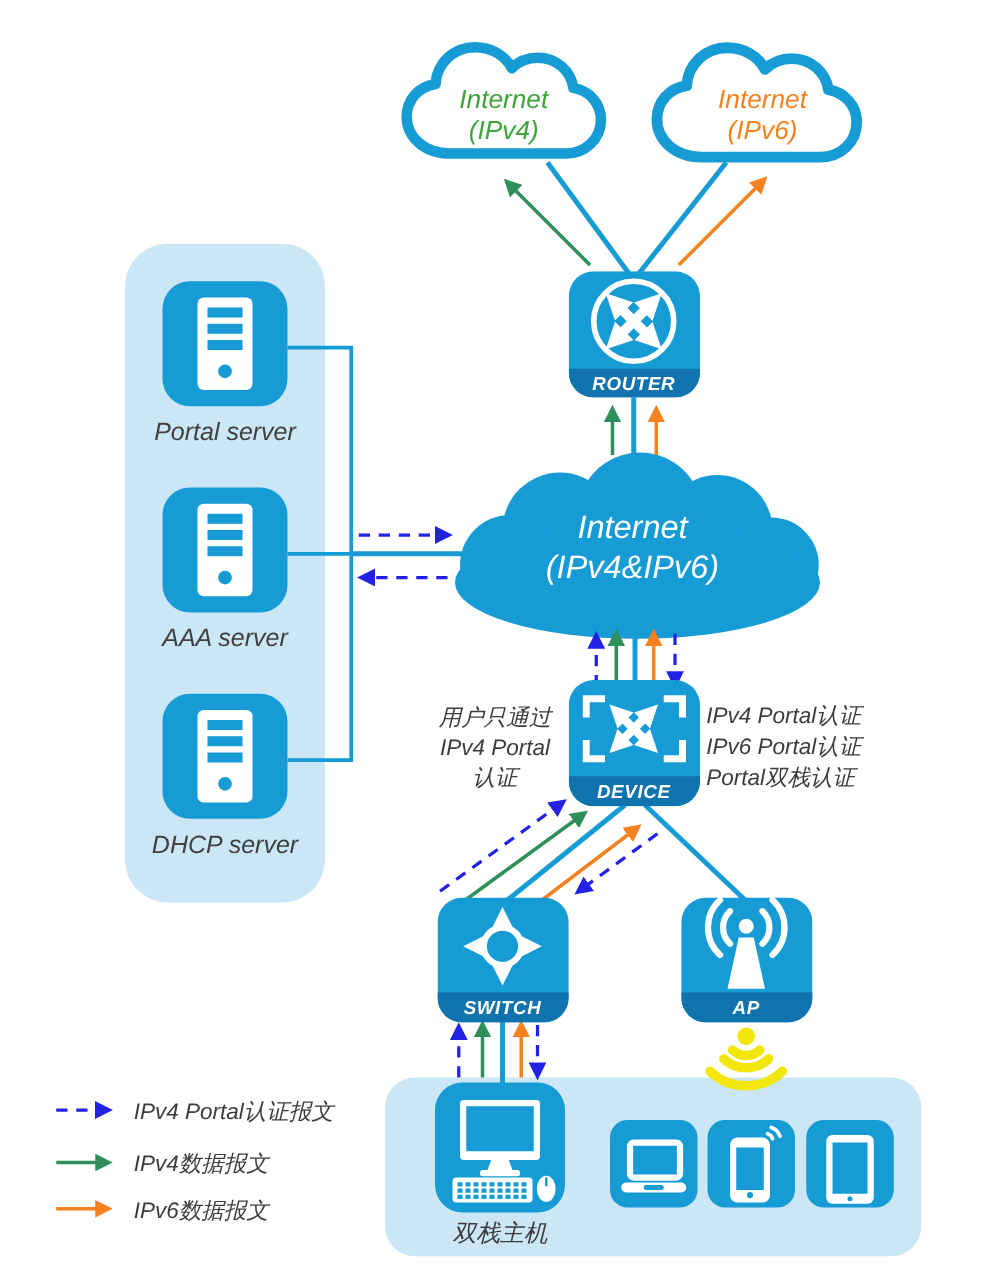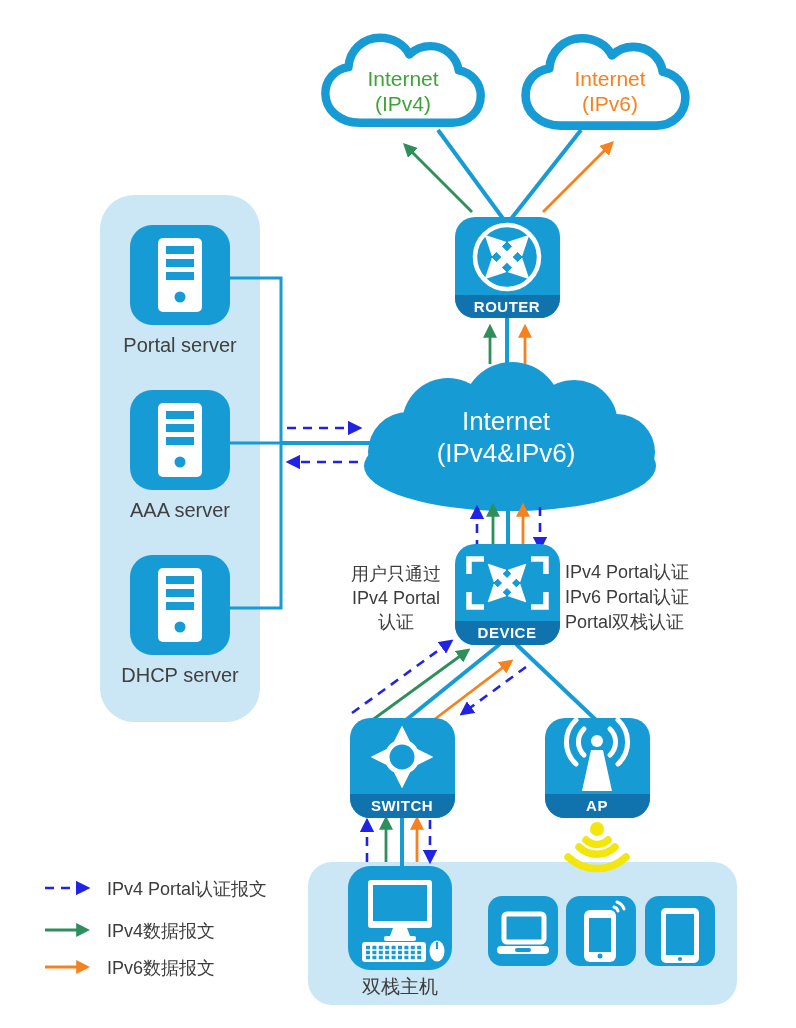--- a/index.html
+++ b/index.html
@@ -1,16 +1,16 @@
 <!DOCTYPE html>
 <html><head>
 <meta charset="utf-8">
 <style>
   html,body{margin:0;padding:0;background:#ffffff;}
-  .stage{position:relative;width:796px;height:1028px;background:#ffffff;overflow:hidden;}
+  .stage{position:relative;width:796px;height:1028px;background:#ffffff;overflow:hidden;font-style:italic;}
   svg text{font-family:"Liberation Sans","DejaVu Sans",sans-serif;}
   .panel{fill:#CBE7F5;}
   .link{stroke:#169BD5;stroke-width:4;fill:none;}
   .bracket{stroke:#169BD5;stroke-width:3;fill:none;}
   .nodeBg{fill:#169BD5;}
   .nodeBand{fill:#1173AE;}
   .dashB{stroke:#2222E6;stroke-width:2.6;fill:none;stroke-dasharray:9 7;}
   .solG{stroke:#2E8F5A;stroke-width:2.8;fill:none;}
   .solO{stroke:#F5821F;stroke-width:2.8;fill:none;}
   .cloudOutline{fill:#ffffff;stroke:#169BD5;stroke-width:8;stroke-linejoin:round;}

